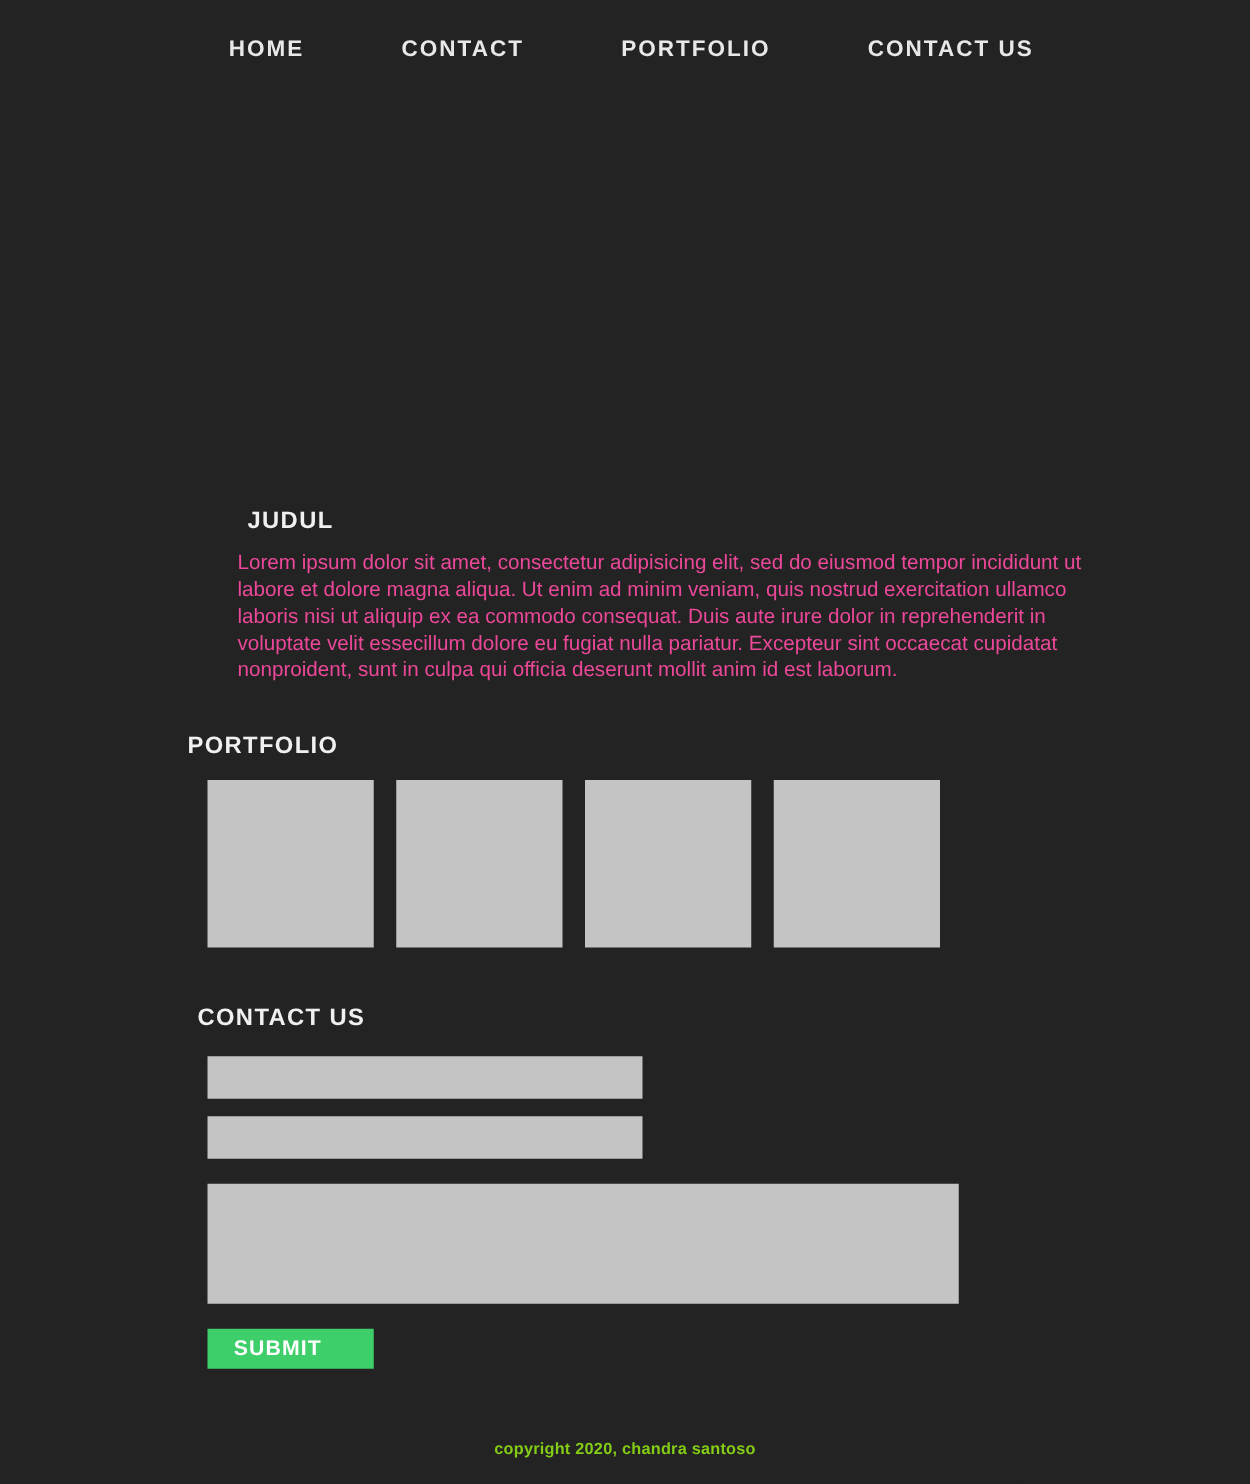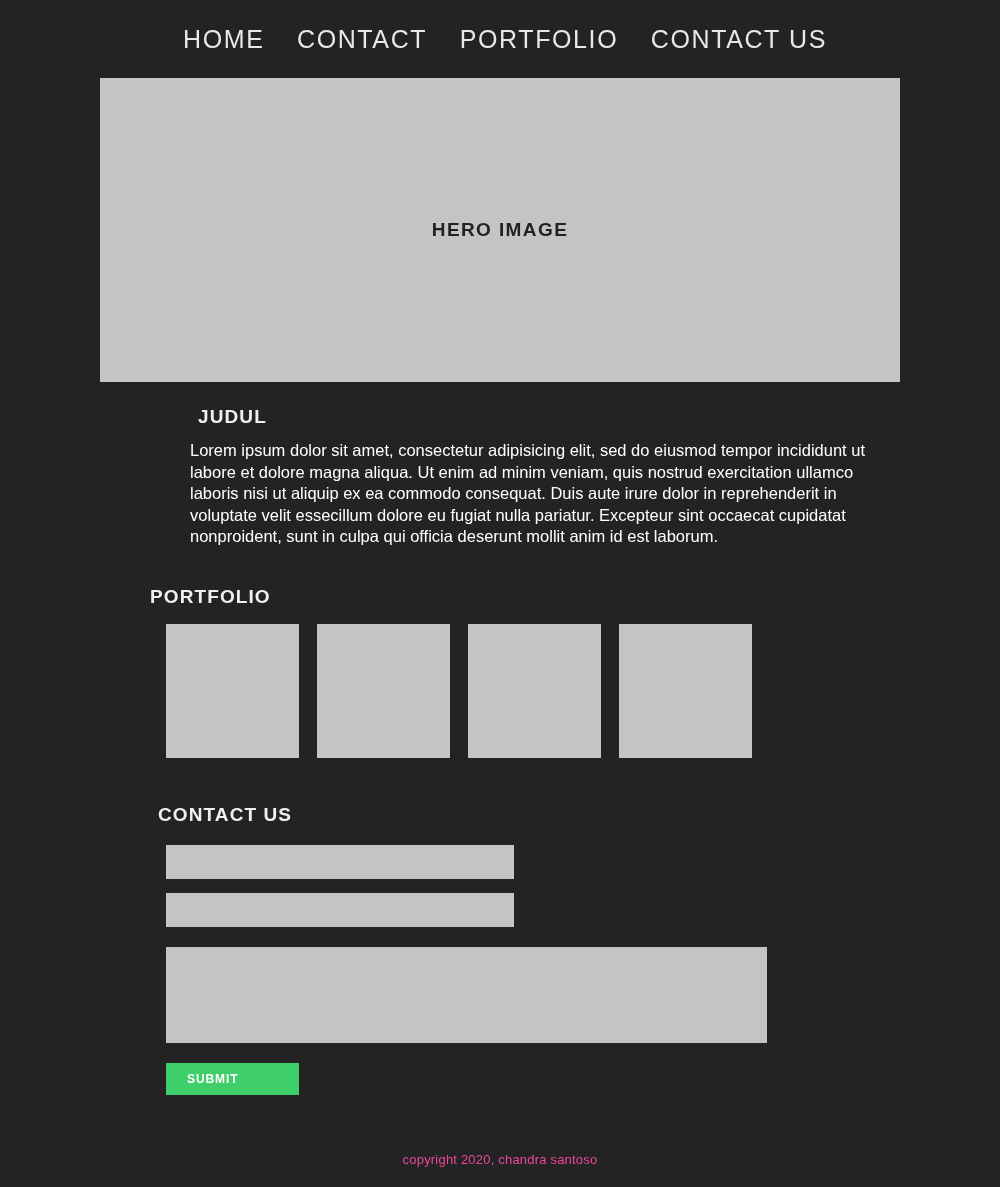--- a/index.html
+++ b/index.html
@@ -34,22 +34,22 @@
     display: flex;
     align-items: center;
     list-style: none;
     width: 790px;
     justify-content: space-between;
     padding-left: 78px;
     padding-right: 68px;
   }
   .nav-link {
     color: #e8e8e8;
-    font-size: 25px;
-    font-weight: 400;
+    font-size: 18px;
+    font-weight: 700;
     letter-spacing: 1.6px;
     text-decoration: none;
     white-space: nowrap;
     cursor: pointer;
   }
 
   
   .hero {
     position: absolute;
     left: 100px;
@@ -80,21 +80,21 @@
     color: #f0f0f0;
     font-size: 19px;
     font-weight: bold;
     letter-spacing: 1.1px;
   }
   .article-title { margin-left: 150px; }
   .article-body {
     margin-left: 142px;
     margin-top: 12px;
     width: 708px;
-    color: #ffffff;
+    color: #ec4899;
     font-size: 16.5px;
     line-height: 21.5px;
     font-weight: 400;
   }
 
   
   .portfolio {
     position: absolute;
     left: 0;
     top: 586px;
@@ -154,41 +154,41 @@
     color: #333;
     padding: 6px;
   }
   .submit-button {
     width: 133px;
     height: 32px;
     background: #3ecf6a;
     border: none;
     color: #ffffff;
     font-family: "Liberation Sans", sans-serif;
-    font-size: 12px;
+    font-size: 17px;
     font-weight: bold;
     letter-spacing: 0.9px;
     text-align: left;
     padding-left: 21px;
     cursor: pointer;
   }
 
   
   .footer {
     position: absolute;
     left: 0;
     top: 1150px;
     width: 1000px;
     text-align: center;
   }
   .footer-text {
-    color: #ec4899;
+    color: #84cc16;
     font-size: 13px;
     letter-spacing: 0.2px;
-    font-weight: 400;
+    font-weight: 700;
   }
 </style>
 </head>
 <body>
 
 <div class="page">
 
   <nav class="navbar">
     <ul class="nav-list">
       <li>
@@ -199,23 +199,20 @@
       </li>
       <li>
         <a class="nav-link" href="#">PORTFOLIO</a>
       </li>
       <li>
         <a class="nav-link" href="#">CONTACT US</a>
       </li>
     </ul>
   </nav>
 
-  <section class="hero">
-    <span class="hero-label">HERO IMAGE</span>
-  </section>
 
   <section class="article">
     <h2 class="section-title article-title">JUDUL</h2>
     <p class="article-body">Lorem ipsum dolor sit amet, consectetur adipisicing elit, sed do eiusmod tempor incididunt ut labore et dolore magna aliqua. Ut enim ad minim veniam, quis nostrud exercitation ullamco laboris nisi ut aliquip ex ea commodo consequat. Duis aute irure dolor in reprehenderit in voluptate velit essecillum dolore eu fugiat nulla pariatur. Excepteur sint occaecat cupidatat nonproident, sunt in culpa qui officia deserunt mollit anim id est laborum.</p>
   </section>
 
   <section class="portfolio">
     <h2 class="section-title portfolio-title">PORTFOLIO</h2>
     <div class="portfolio-grid">
       <div class="portfolio-item"></div>

